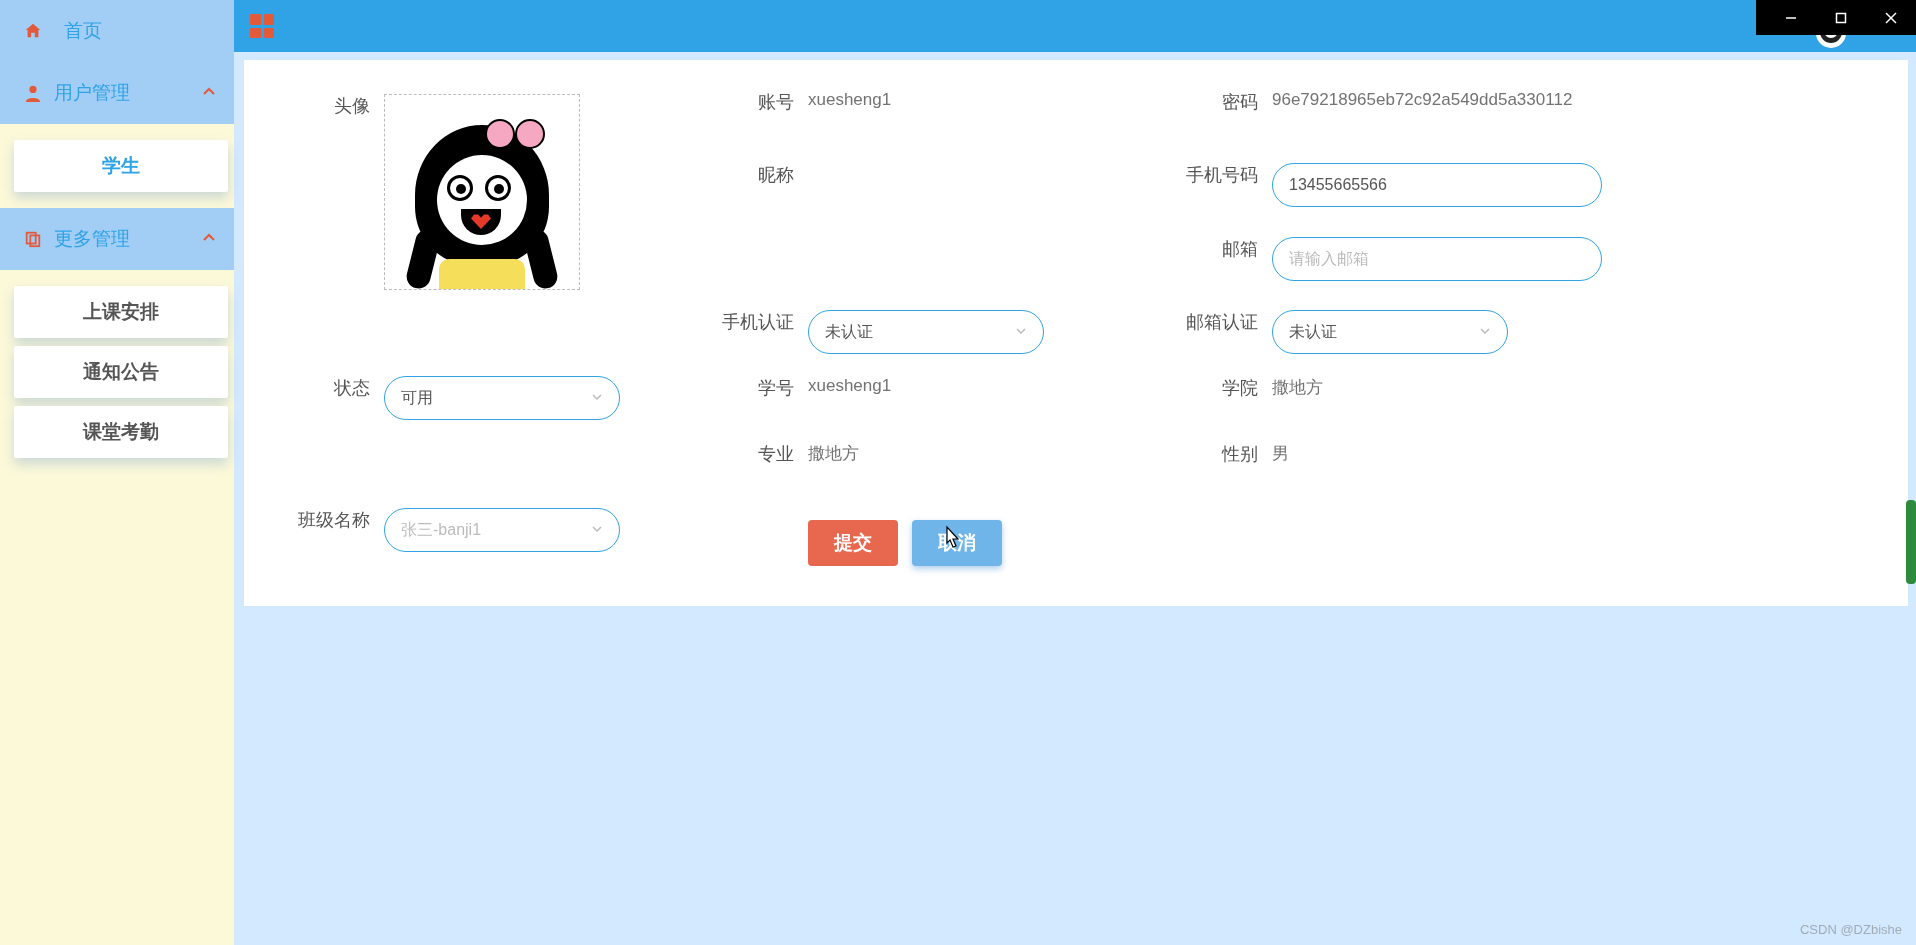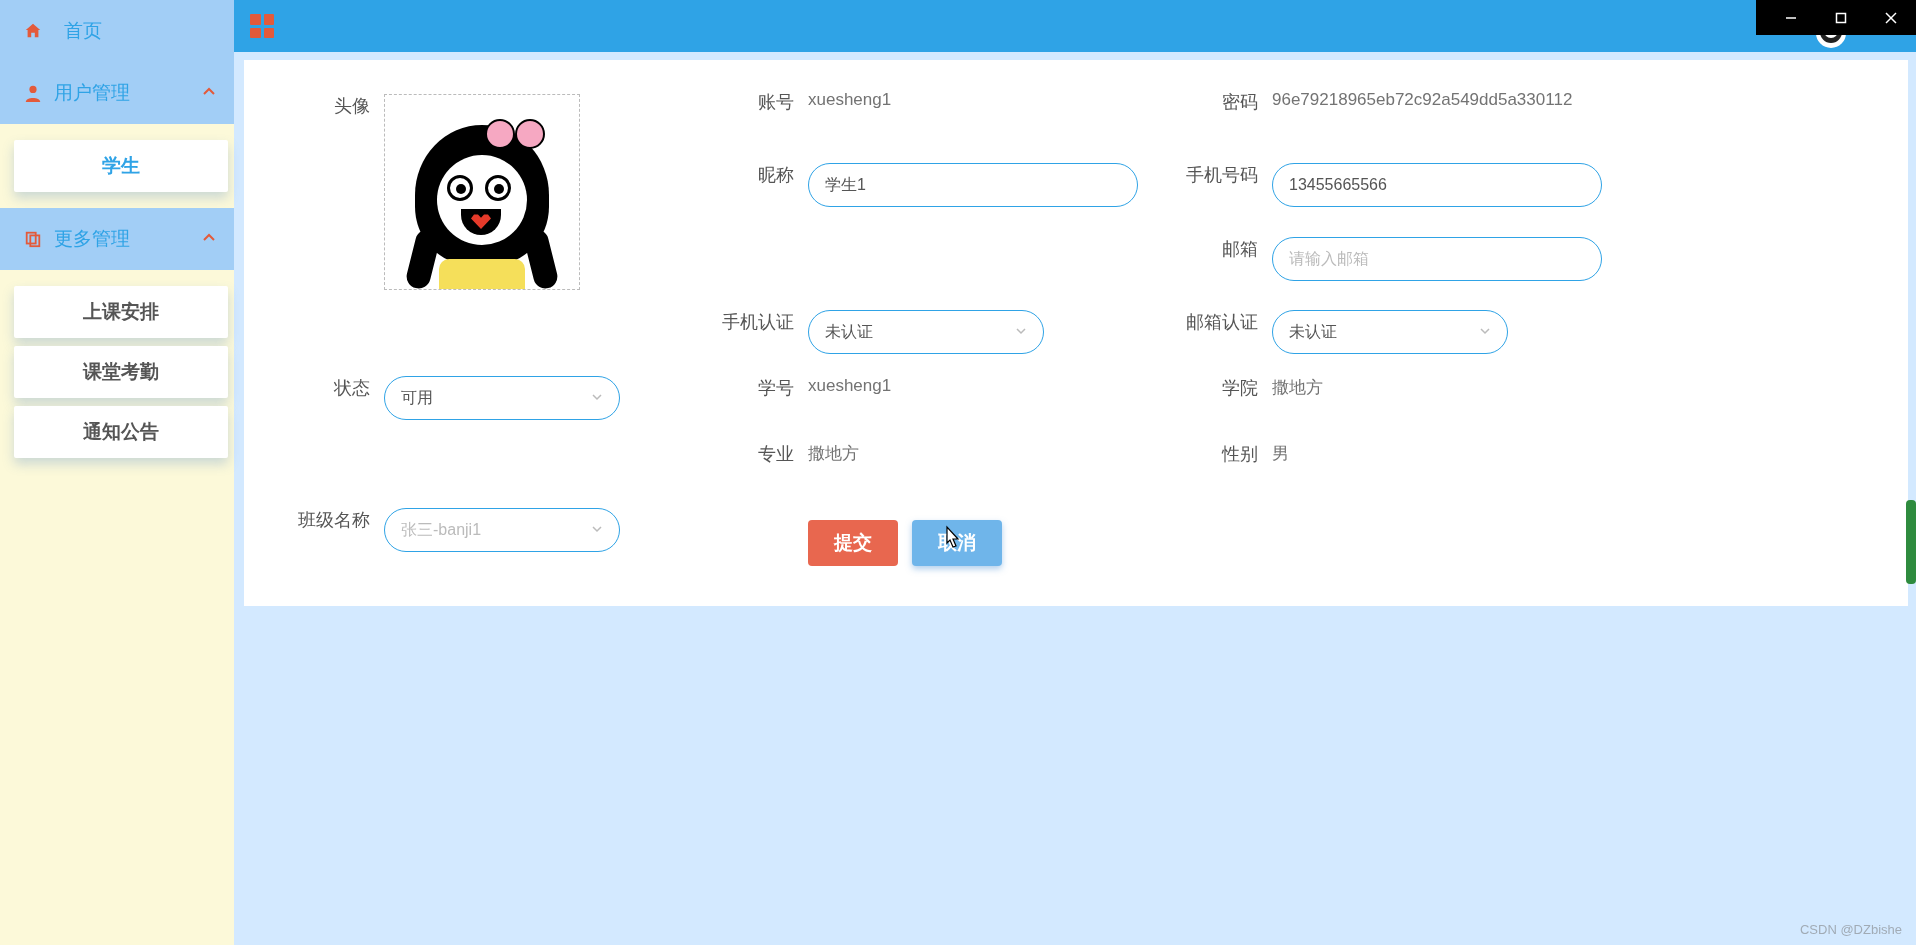--- a/index.html
+++ b/index.html
@@ -287,24 +287,24 @@
           <polyline points="2,9 7,4 12,9"></polyline>
         </svg>
     </span>
   </div>
 
   <div class="sub-list">
     <div class="sub-item">
       <span>上课安排</span>
     </div>
     <div class="sub-item">
+      <span>通知公告</span>
+    </div>
+    <div class="sub-item">
       <span>课堂考勤</span>
-    </div>
-    <div class="sub-item">
-      <span>通知公告</span>
     </div>
   </div>
 </div>
 
 <div class="main">
   <div class="form-grid">
 
     <div class="field row-span-avatar">
       <div class="lbl">头像</div>
       <div class="avatar-box">
@@ -328,23 +328,20 @@
       <div class="val">xuesheng1</div>
     </div>
 
     <div class="field col3">
       <div class="lbl">密码</div>
       <div class="val">96e79218965eb72c92a549dd5a330112</div>
     </div>
 
     <div class="field col2">
       <div class="lbl">昵称</div>
-      <div class="input">
-        <input type="text" value="学生1" style="">
-      </div>
     </div>
 
     <div class="field col3">
       <div class="lbl">手机号码</div>
       <div class="input">
         <input type="text" value="13455665566" style="">
       </div>
     </div>
 
     <div class="field col2"></div>

